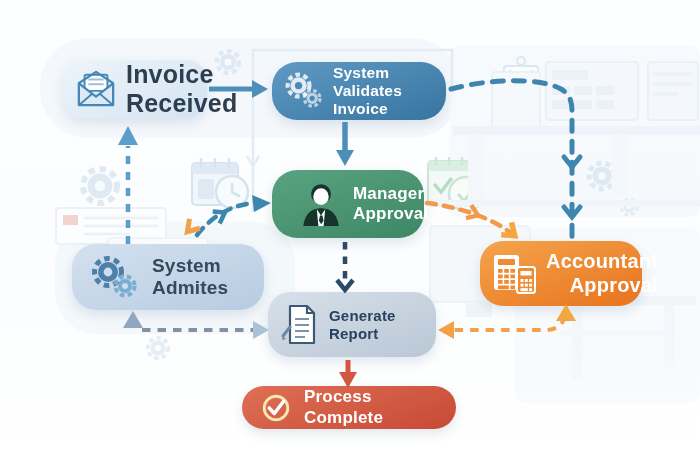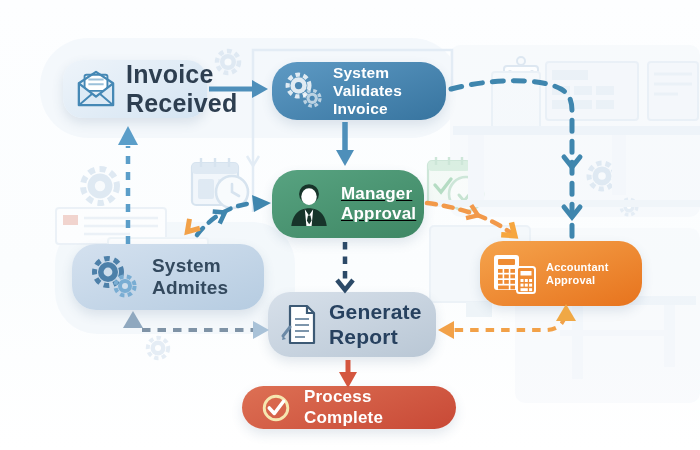--- a/index.html
+++ b/index.html
@@ -21,34 +21,34 @@
 
   #node-invoice{left:63px;top:60px;width:144px;height:58px;border-radius:20px;
     background:linear-gradient(150deg,#eef4fa,#d4e4f2);padding:0 8px 0 12px;}
   #node-invoice .node-label{font-size:25px;color:#2d3e50;}
 
   #node-validates{left:272px;top:62px;width:174px;height:58px;border-radius:25px;
     background:linear-gradient(160deg,#5e9ac4,#37749f);padding:0 6px 0 12px;}
   #node-validates .node-label{font-size:15.5px;color:#ffffff;}
 
   #node-manager{left:272px;top:170px;width:152px;height:68px;border-radius:25px;
-    background:linear-gradient(160deg,#58a381,#3e8764);padding:0 6px 0 14px;text-decoration:underline;}
+    background:linear-gradient(160deg,#58a381,#3e8764);padding:0 6px 0 26px;}
   #node-manager .node-label{font-size:17px;color:#ffffff;}
 
   #node-admites{left:72px;top:244px;width:192px;height:66px;border-radius:24px;
     background:linear-gradient(160deg,#d4e1ef,#b6cce1);padding:0 8px 0 18px;gap:14px;}
   #node-admites .node-label{font-size:19px;color:#33495e;}
 
   #node-accountant{left:480px;top:241px;width:162px;height:65px;border-radius:23px;
     background:linear-gradient(160deg,#f5a44d,#e7731d);padding:0 4px 0 11px;}
-  #node-accountant .node-label{font-size:11px;color:#ffffff;}
+  #node-accountant .node-label{font-size:20px;color:#ffffff;text-align:right;}
 
   #node-report{left:268px;top:292px;width:168px;height:65px;border-radius:22px;
     background:linear-gradient(160deg,#d7e0ea,#b9c7d5);padding:0 6px 0 12px;}
-  #node-report .node-label{font-size:21px;color:#27415f;}
+  #node-report .node-label{font-size:15px;color:#27415f;}
 
   #node-complete{left:242px;top:386px;width:214px;height:43px;border-radius:22px;
     background:linear-gradient(160deg,#dd7054,#c84936);padding:0 8px 0 18px;gap:12px;}
   #node-complete .node-label{font-size:17px;color:#ffffff;}
 </style>
 </head>
 <body>
 
 <div id="stage">
 

